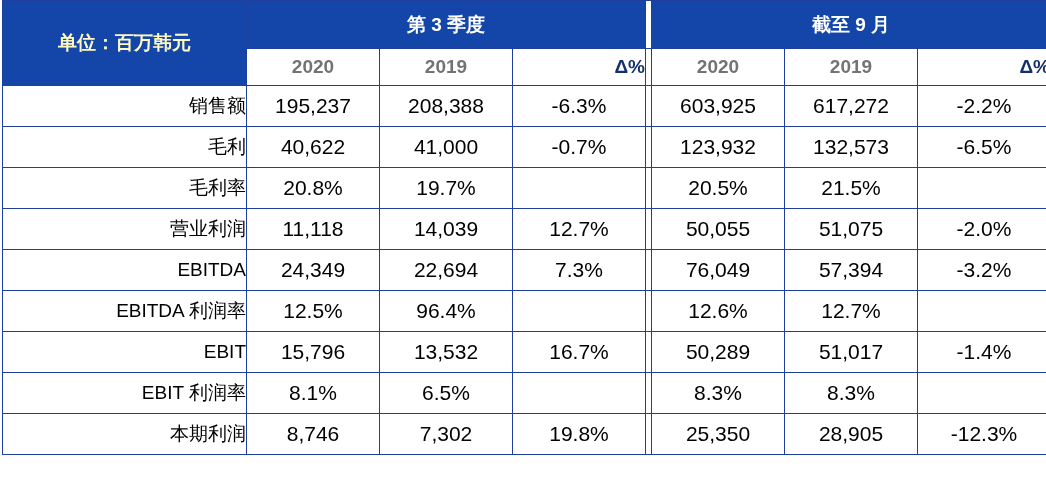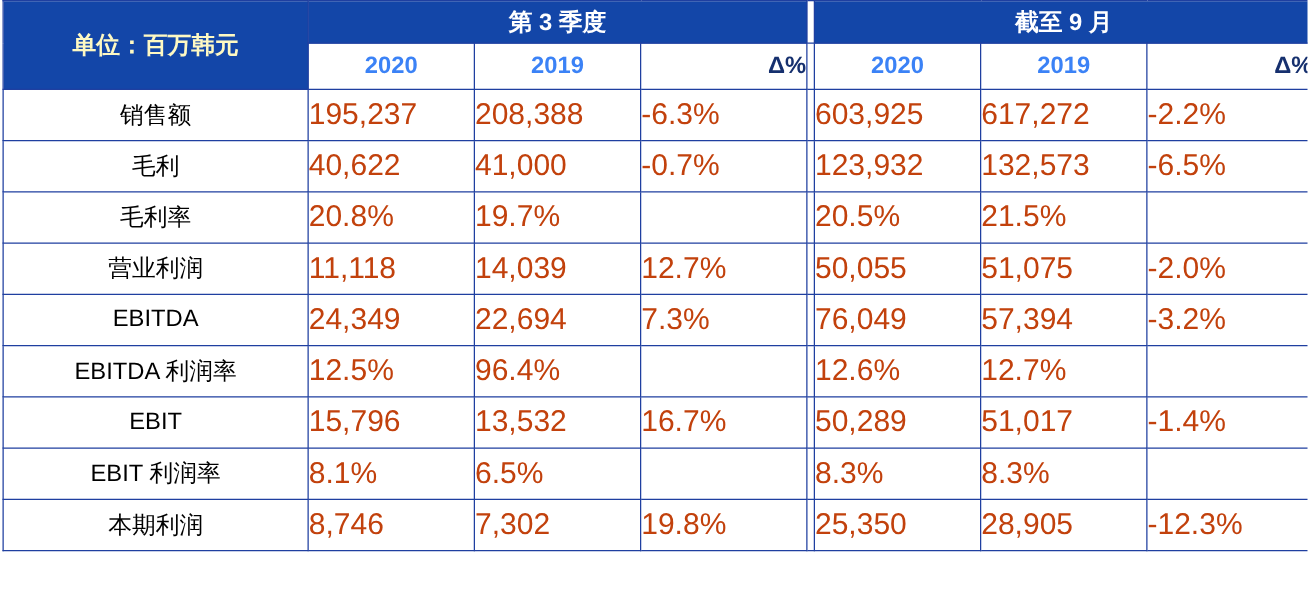--- a/index.html
+++ b/index.html
@@ -33,35 +33,35 @@
     box-sizing: border-box;
   }
 
   
   .hdr-blue {
     background: #1346a8;
     color: #ffffff;
     font-weight: bold;
     text-align: center;
     font-size: 19px;
-    height: 34px;
+    height: 48px;
     border-color: #ffffff;
   }
   .hdr-unit {
     background: #1346a8;
     color: #fef9c3;
     font-weight: bold;
     font-size: 19px;
     text-align: center;
     vertical-align: middle;
     border-color: #ffffff;
   }
   .hdr-year {
     background: #ffffff;
-    color: #3b82f6;
+    color: #737373;
     font-weight: bold;
     font-size: 19px;
     text-align: center;
     height: 37px;
   }
   .hdr-delta {
     background: #ffffff;
     color: #16306e;
     font-weight: bold;
     font-size: 19px;
@@ -76,32 +76,32 @@
     border-right: none;
     background: #ffffff;
     width: 6px;
   }
   col.c-gap { width: 6px; }
 
   
   td.label {
     font-size: 19px;
     color: #000000;
-    text-align: center;
+    text-align: right;
     padding-left: 14px;
     height: 41px;
     background: #ffffff;
     margin-top: 25px;
   }
   td.label.italic {
   }
   td.num {
-    font-size: 24px;
-    color: #c2410c;
-    text-align: left;
+    font-size: 21px;
+    color: #000000;
+    text-align: center;
     padding-right: 10px;
     height: 41px;
     background: #ffffff;
   }
 </style>
 </head>
 <body>
 
 <div class="sheet">
   <table class="fin">

